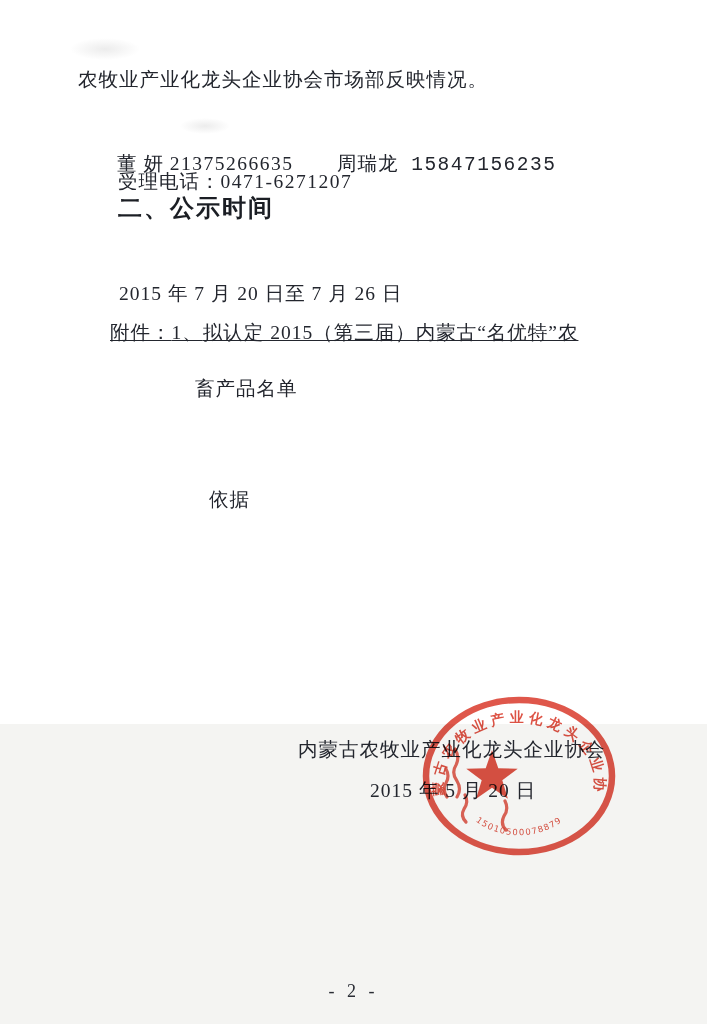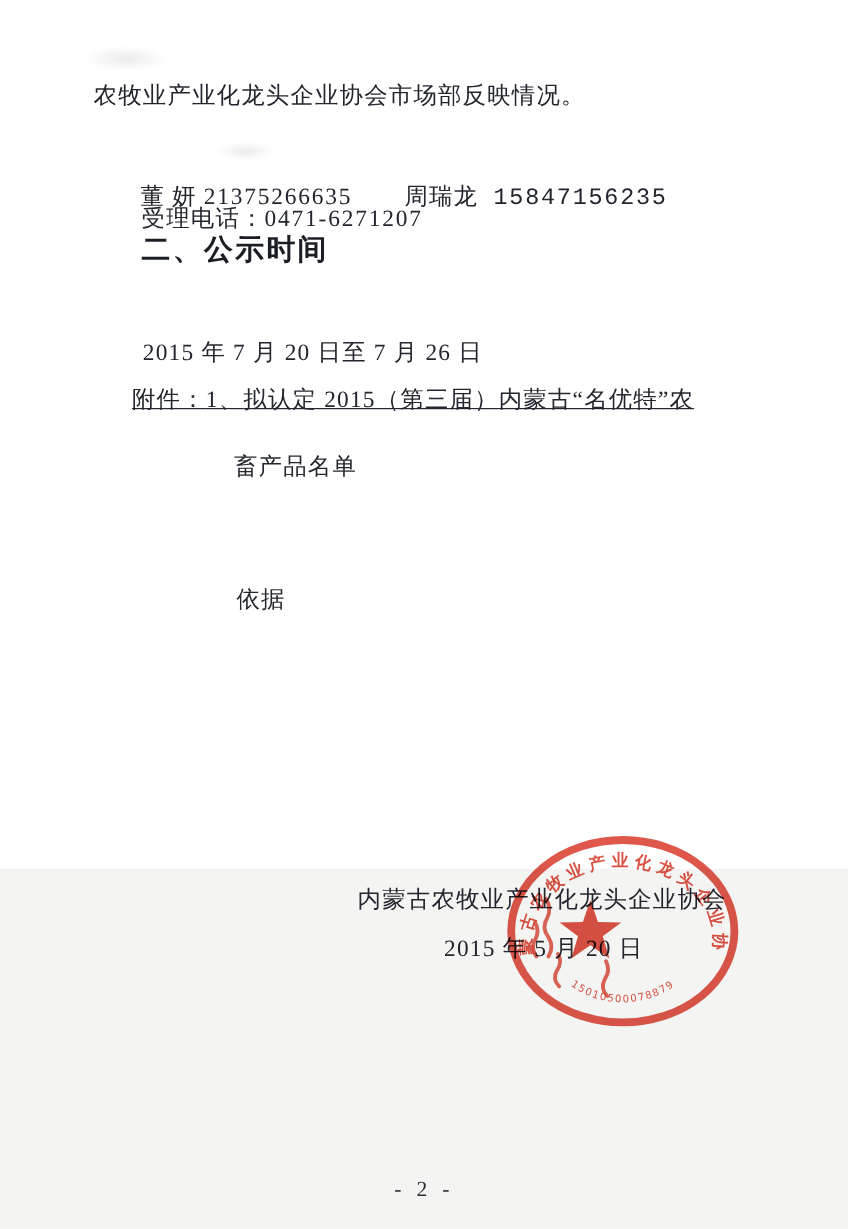--- a/index.html
+++ b/index.html
@@ -87,21 +87,21 @@
 
   <div class="line heading" style="left:118px; top:192px;">二、公示时间</div>
 
   <div class="line" style="left:119px; top:236px;margin-top:44px;">2015 年 7 月 20 日至 7 月 26 日</div>
 
   <div class="line" style="left:110px; top:319px;text-decoration:underline;">
     <span>附件：</span><span>1、</span><span>拟认定 2015（第三届）内蒙古“名优特”农</span>
   </div>
   <div class="line" style="left:195px; top:362px;margin-top:13px;">畜产品名单</div>
 
-  <div class="line" style="left:197px; top:486px;">依据</div>
+  <div class="line" style="left:209px; top:486px;">依据</div>
 
   <div class="line" style="left:298px; top:736px;">内蒙古农牧业产业化龙头企业协会</div>
   <div class="line" style="left:370px; top:777px;">2015 年 5 月 20 日</div>
 
   <svg class="seal-svg" viewBox="0 0 214 180">
     <defs>
       <path id="sealTopArc" d="M 38,117 A 76,61 0 1 1 184,117" fill="none"></path>
       <path id="sealBottomArc" d="M 58,129 A 64,53 0 0 0 164,129" fill="none"></path>
     </defs>
 

